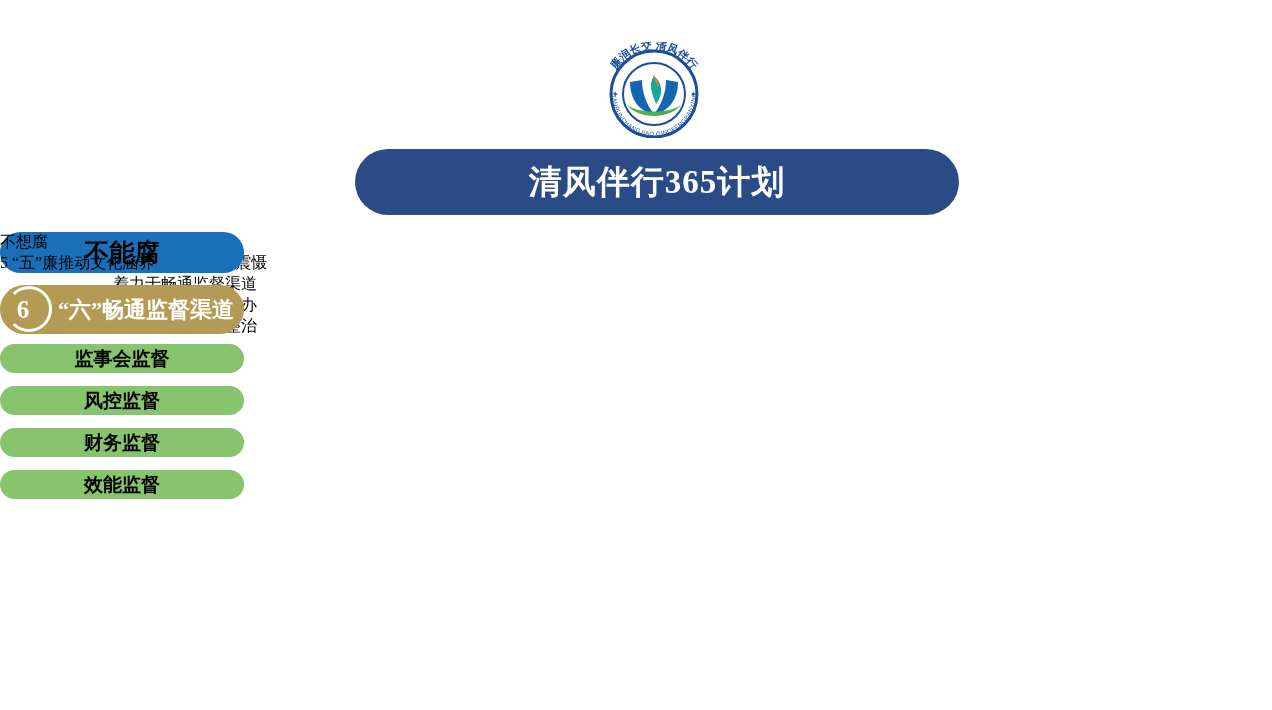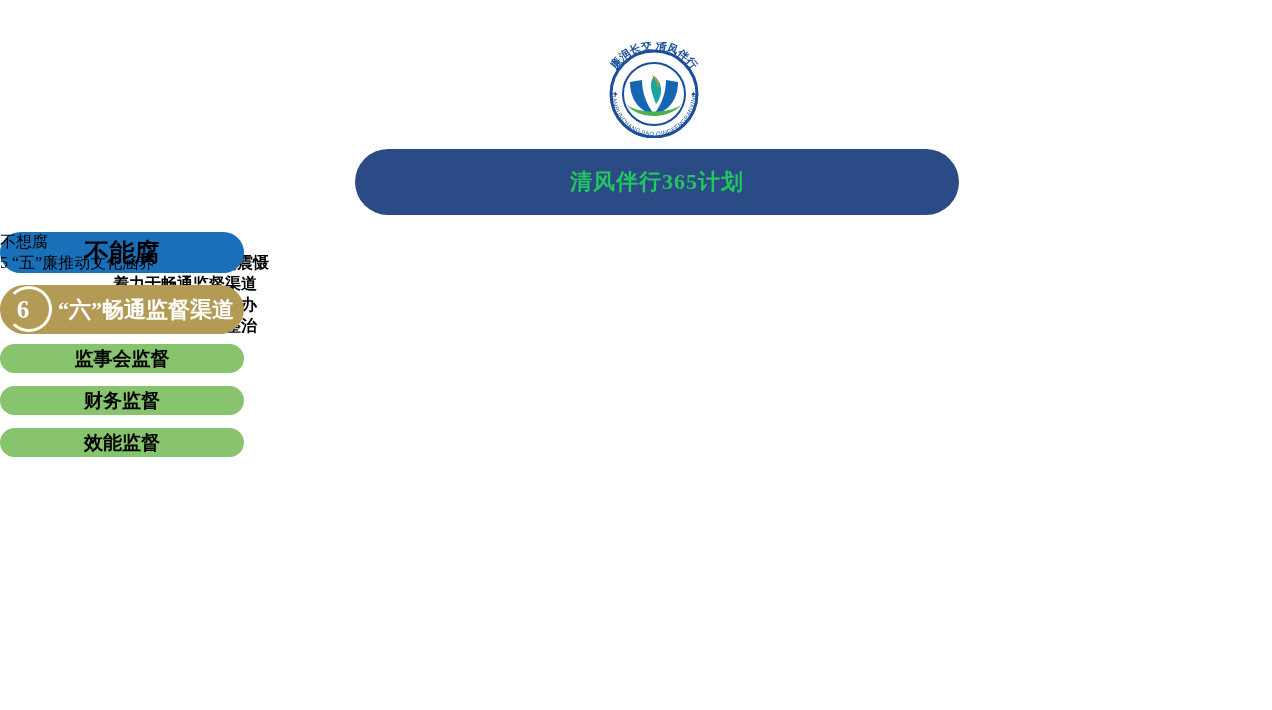--- a/index.html
+++ b/index.html
@@ -32,34 +32,34 @@
     top: 149px;
     width: 604px;
     height: 66px;
     background: #2b4b86;
     border-radius: 33px;
     display: flex;
     align-items: center;
     justify-content: center;
   }
   #main-title .title-text {
-    color: #22c55e;
-    font-size: 22px;
+    color: #ffffff;
+    font-size: 33px;
     font-weight: bold;
     letter-spacing: 1px;
     line-height: 1;
     font-family: "Liberation Serif", "DejaVu Serif", serif;
   }
 
   
   .column {
     position: absolute;
     top: 232px;
   }
-  #column-0 { left: 113px;  width: 323px; font-weight: bold; }
+  #column-0 { left: 113px;  width: 323px; }
   #column-1 { left": 0; left: 490px;  width: 332px; }
   #column-2 { left: 866px;  width: 332px; }
 
   /* header blue pill */
   .col-header {
     height: 41px;
     border-radius: 21px;
     background: #1a70b8;
     display: flex;
     align-items: center;
@@ -219,20 +219,23 @@
       <span class="arc"></span>
       <span class="num">6</span>
     </span>
     <span class="gold-text">“六”畅通监督渠道</span>
   </div>
   <div class="items">
     <div class="item-pill">
       <span class="item-text"><span class="strong">监事会监督</span></span>
     </div>
     <div class="item-pill">
+      <span class="item-text"><span class="strong">风控监督</span></span>
+    </div>
+    <div class="item-pill">
       <span class="item-text"><span class="strong">财务监督</span></span>
     </div>
     <div class="item-pill">
       <span class="item-text"><span class="strong">效能监督</span></span>
     </div>
   </div>
 </div>
 
 <div class="column" id="column-2">
   <div class="col-header">

